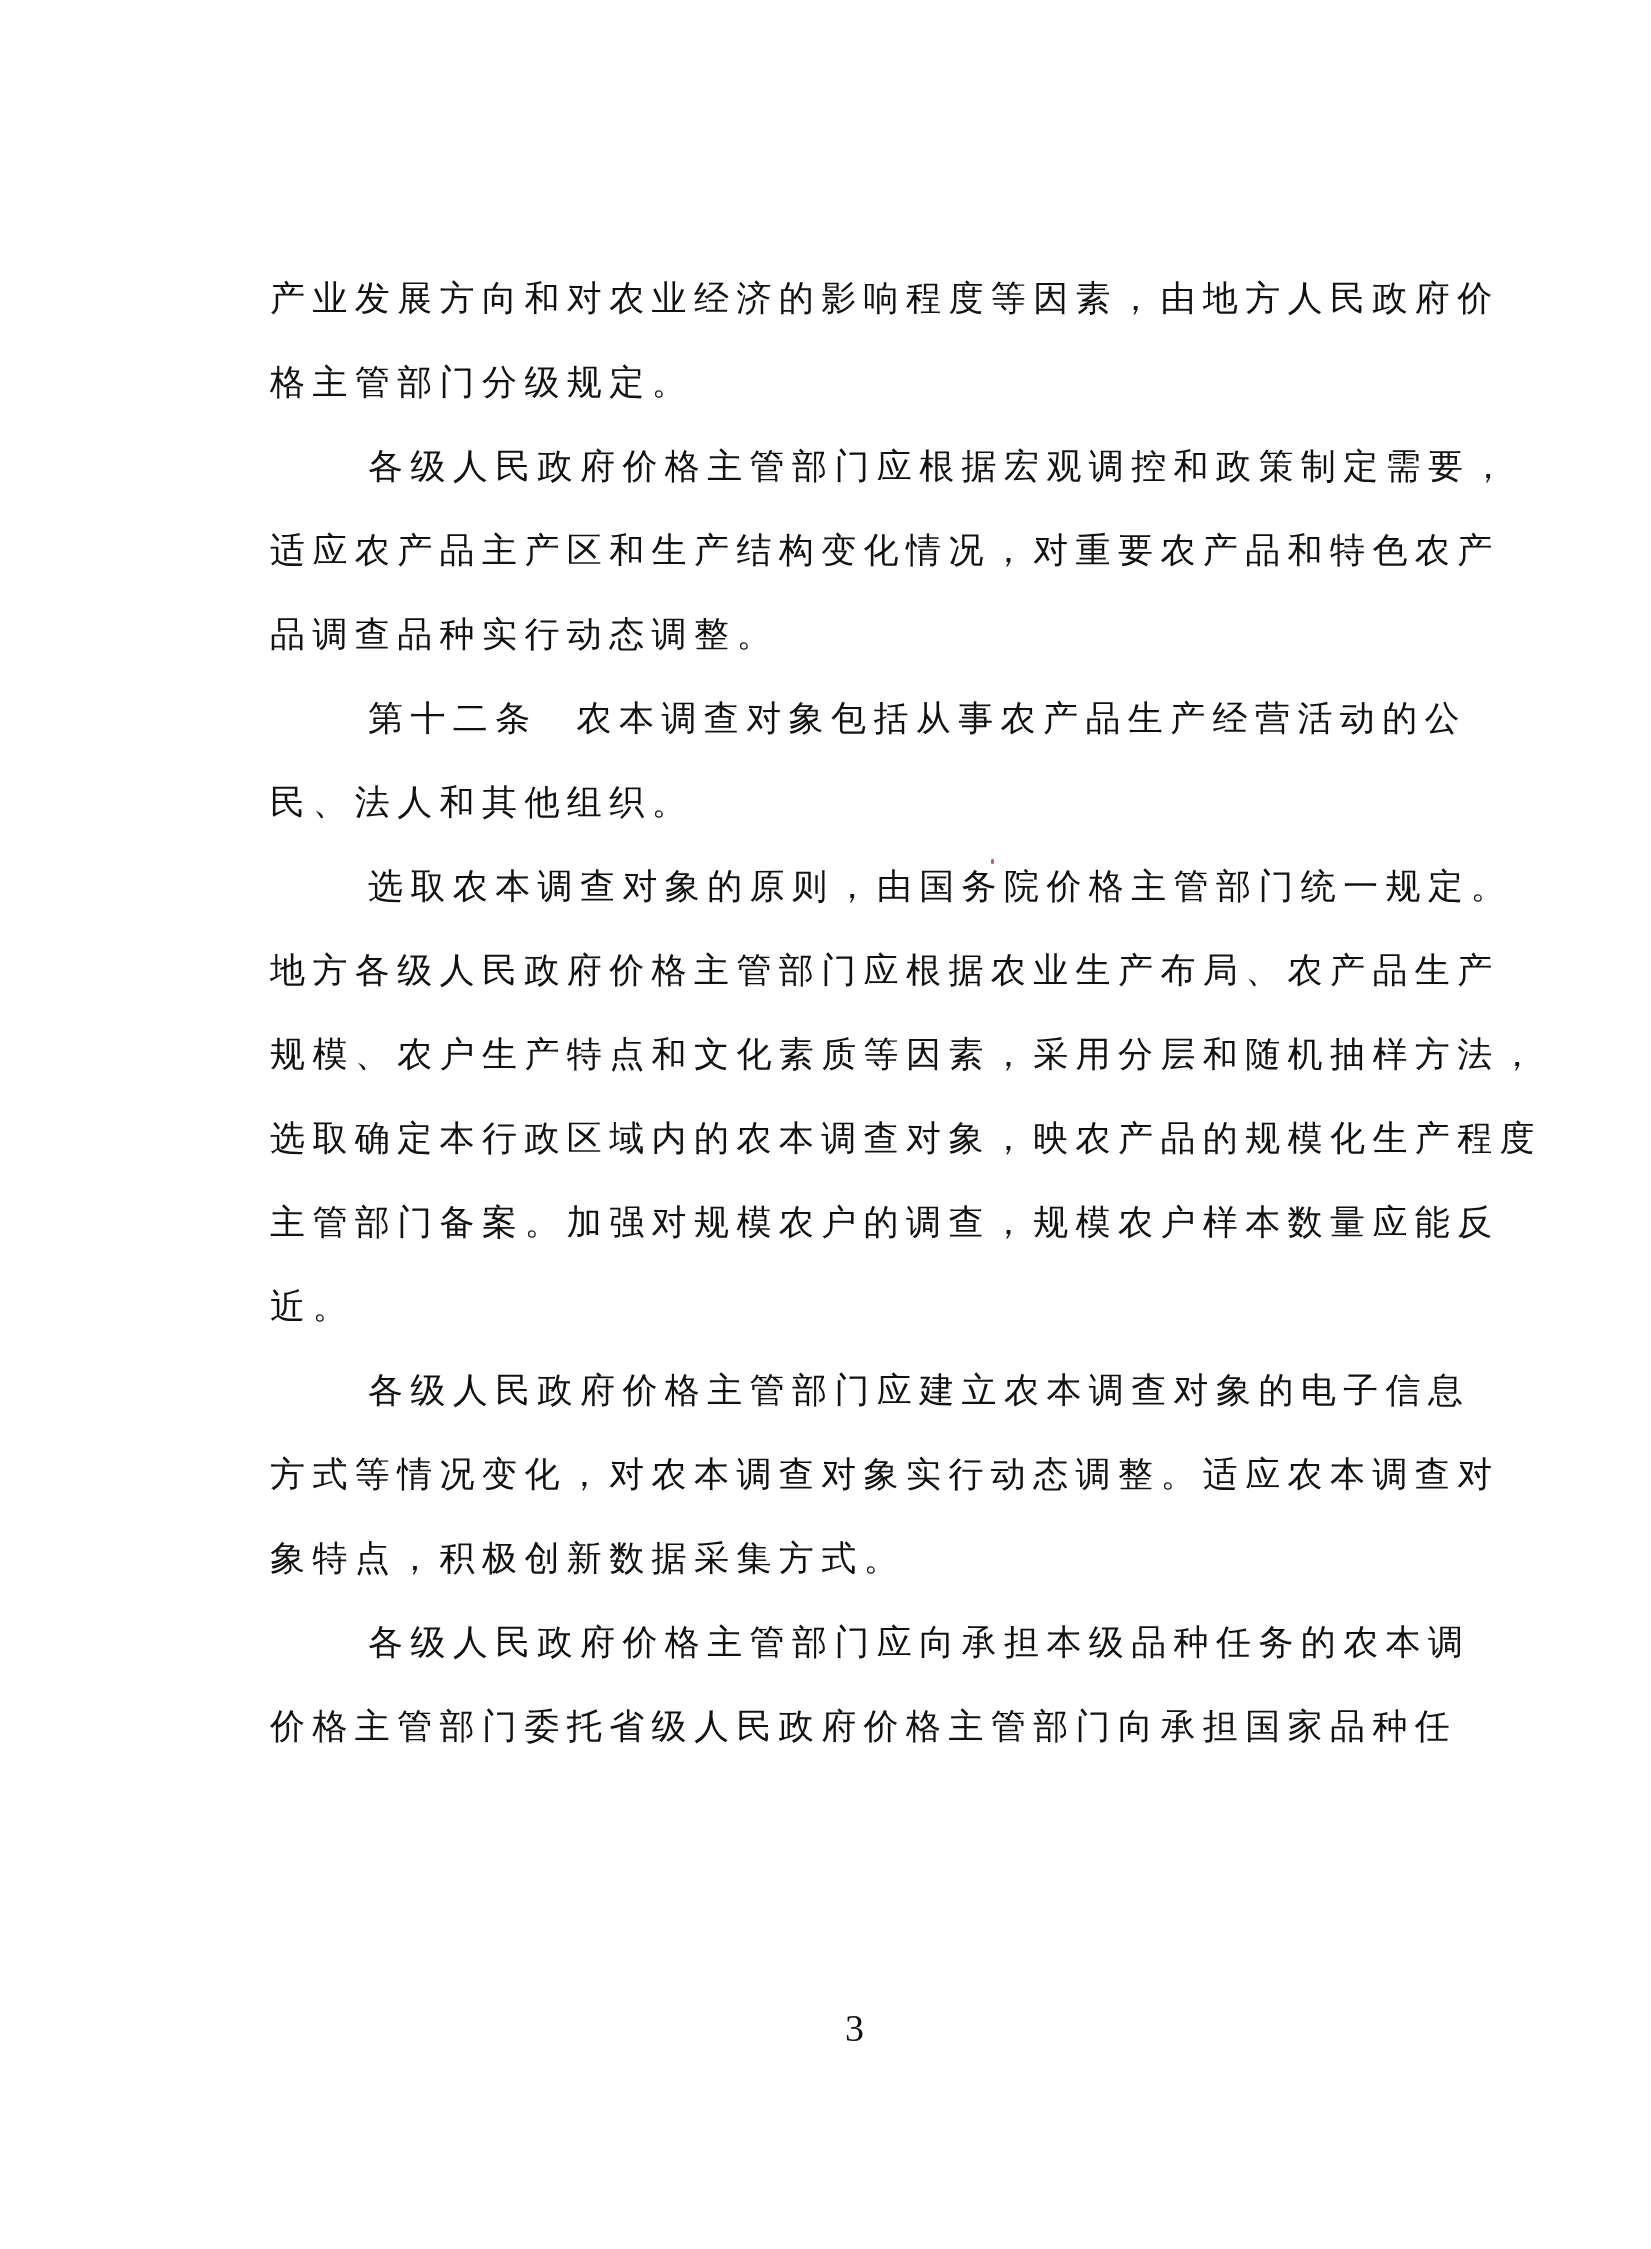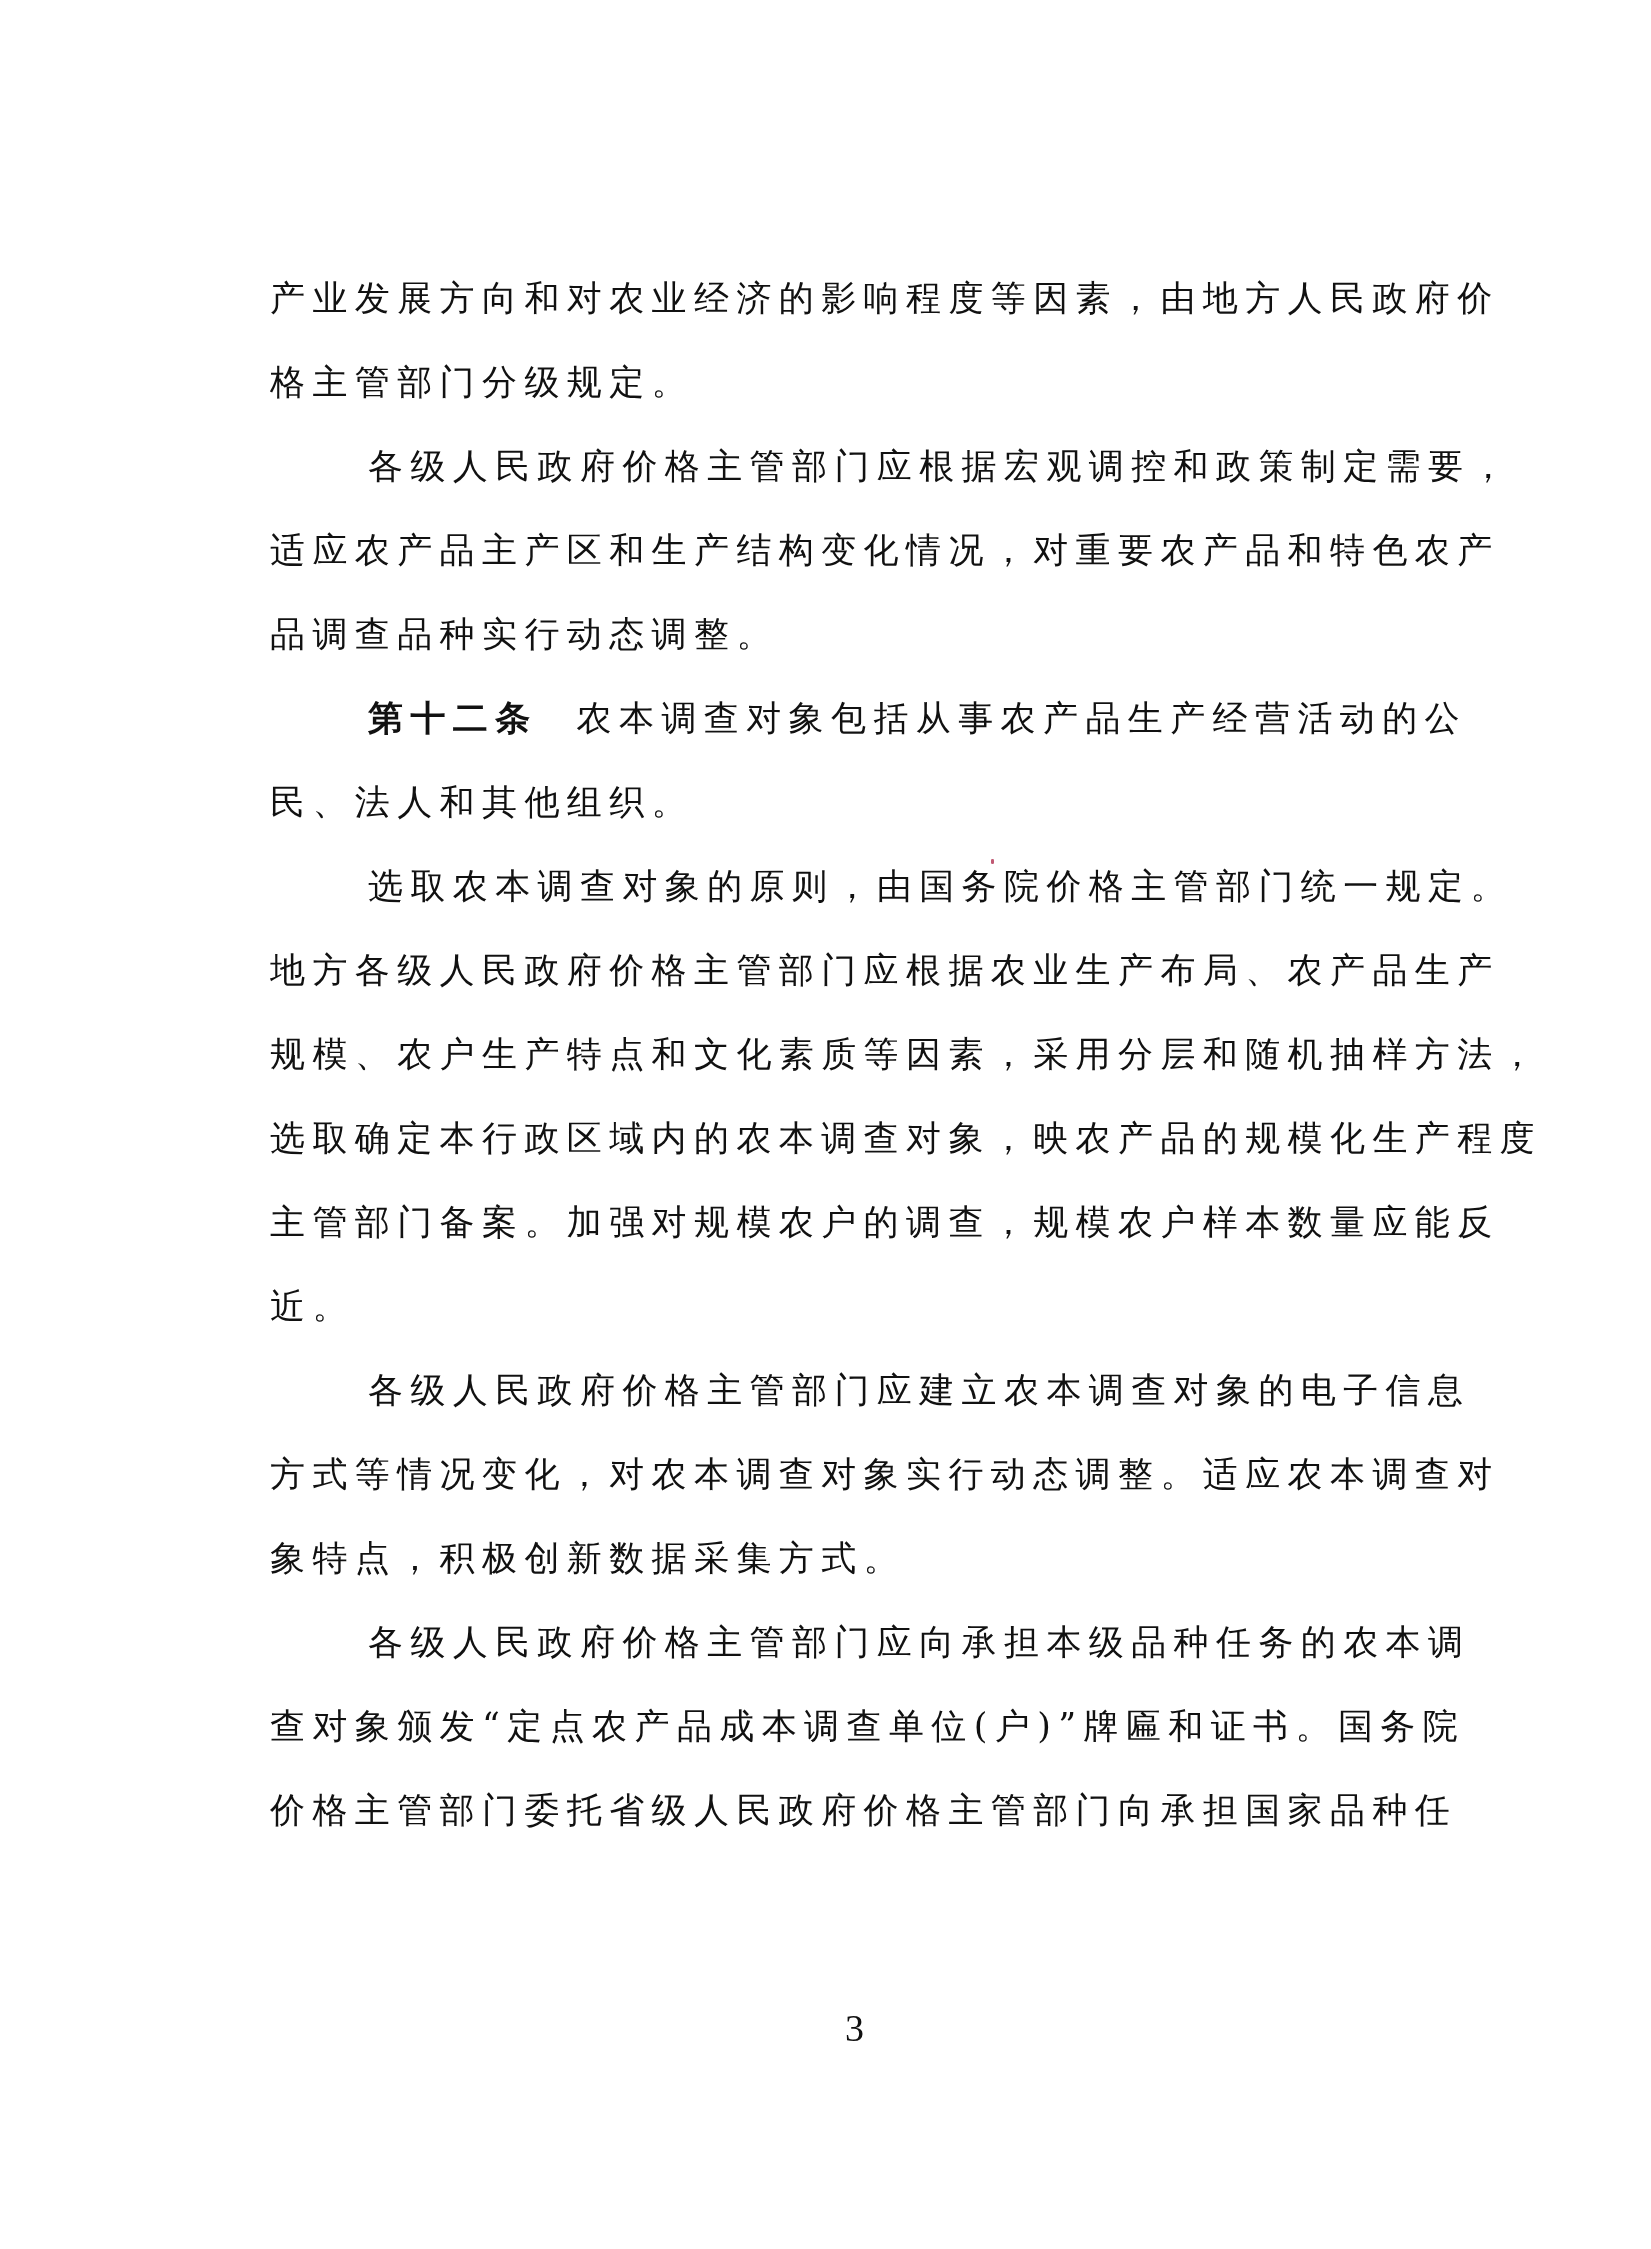--- a/index.html
+++ b/index.html
@@ -33,21 +33,21 @@
     height: 84px;
     line-height: 84px;
     font-size: 35px;
     letter-spacing: 7.4px;
     white-space: nowrap;
   }
   .indent {
     padding-left: 98px;
   }
   .heading {
-    font-weight: bold;
+    font-weight: normal;
     letter-spacing: 7.4px;
   }
   .gap {
     display: inline-block;
     width: 39px;
   }
   .page-number {
     position: absolute;
     left: 835px;
     top: 2006px;
@@ -84,21 +84,20 @@
     <span class="line indent">选取农本调查对象的原则，由国务院价格主管部门统一规定。</span>
     <span class="line">地方各级人民政府价格主管部门应根据农业生产布局、农产品生产</span>
     <span class="line">规模、农户生产特点和文化素质等因素，采用分层和随机抽样方法，</span>
     <span class="line">选取确定本行政区域内的农本调查对象，映农产品的规模化生产程度</span>
     <span class="line">主管部门备案。加强对规模农户的调查，规模农户样本数量应能反</span>
     <span class="line">近。</span>
     <span class="line indent">各级人民政府价格主管部门应建立农本调查对象的电子信息</span>
     <span class="line">方式等情况变化，对农本调查对象实行动态调整。适应农本调查对</span>
     <span class="line">象特点，积极创新数据采集方式。</span>
     <span class="line indent">各级人民政府价格主管部门应向承担本级品种任务的农本调</span>
-    <span class="line">查对象颁发“定点农产品成本调查单位(户)”牌匾和证书。国务院</span>
     <span class="line">价格主管部门委托省级人民政府价格主管部门向承担国家品种任</span>
   </div>
 
   <div class="speck"></div>
 
   <div class="page-number">3</div>
 
 </div>
 
 

